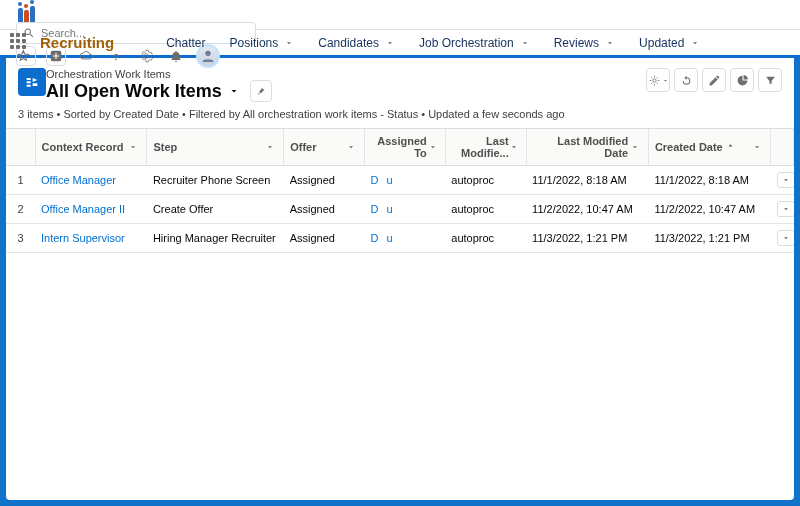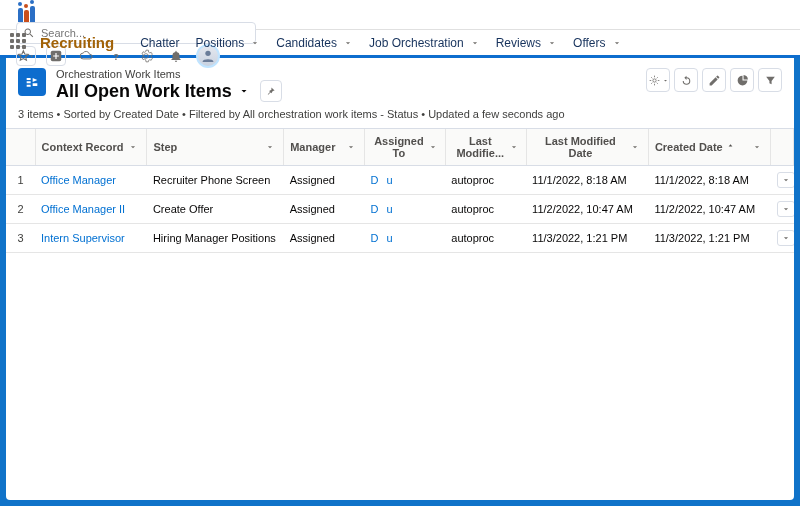--- a/index.html
+++ b/index.html
@@ -22,45 +22,45 @@
   .ga-btn { width: 20px; height: 20px; display:flex; align-items:center; justify-content:center; color:#706e6b; cursor:pointer; border-radius:4px;}
   .ga-btn.boxed { border:1px solid #d8dde6;}
   .ga-btn svg { width:14px; height:14px; fill:#706e6b; }
   .avatar { width: 24px; height: 24px; border-radius: 50%; background: linear-gradient(180deg,#e5e8ef,#c9d2e0); border:2px solid #c0e4ff; display:flex; align-items:center; justify-content:center;}
   .avatar svg { width:16px; height:16px; fill:#6b7d99;}
   
   .app-nav-wrap { background: #fff; border-bottom: 3px solid #0d6dce; height: 28px; display:flex; align-items:center; padding: 0 10px;}
   .launcher { width:20px; height:20px; display:grid; grid-template-columns:repeat(3,4px); grid-template-rows:repeat(3,4px); gap:2px; cursor:pointer; margin-right:10px;}
   .launcher span{background:#706e6b;border-radius:1px;}
   .app-name { font-size: 15px; font-weight: 600; color:#a16207; margin-right: 18px;}
-  .nav-tabs { display:flex; gap: 0;}
+  .nav-tabs { display:flex; gap: 8px; margin-left: 26px;}
   .nav-tab { display:flex; align-items:center; padding: 0 8px; height:28px; font-size:12px; color:#16325c; cursor:pointer; gap:6px;}
   .nav-tab svg{width:10px;height:10px;fill:#706e6b;}
   
   .page-outer { background: linear-gradient(#1073c9,#1073c9); padding: 0 6px 6px; height: calc(506px - 30px - 28px); }
   .page-inner { background: #fff; height: 100%; border-radius: 0 0 4px 4px; display:flex; flex-direction:column; }
   
-  .obj-header { padding: 10px 12px 6px; display:flex; align-items:flex-start; gap:10px;}
+  .obj-header { padding: 10px 12px 6px; display:flex; align-items:flex-start; }
   .obj-icon { width:28px;height:28px; background:#0d6dce; border-radius:4px; display:flex; align-items:center; justify-content:center;}
   .obj-icon svg{width:16px;height:16px;fill:#fff;}
   .obj-titles { display:flex; flex-direction:column;}
   .obj-type { font-size:11px; color:#3e3e3c;}
   .obj-title-row{display:flex;align-items:center;gap:6px;}
   .obj-title { font-size:18px; font-weight:700; color:#080707;}
   .obj-title-row svg.caret{width:12px;height:12px;fill:#080707;}
   .pin-btn{ width:22px;height:22px;border:1px solid #d8dde6;border-radius:4px; display:flex;align-items:center;justify-content:center; cursor:pointer; margin-left:4px;}
   .pin-btn svg{width:11px;height:11px;fill:#706e6b;}
   .header-actions{ margin-left:auto; display:flex; gap:4px;}
   .ha-btn{ width:24px;height:24px; border:1px solid #d8dde6; border-radius:4px; display:flex;align-items:center;justify-content:center;cursor:pointer; background:#fff;}
   .ha-btn svg{width:13px;height:13px;fill:#706e6b;}
   .list-meta { font-size:11px; color:#3e3e3c; padding: 0 12px 8px;}
   
   .tablewrap{ flex:1; overflow:auto; border-top:1px solid #d8dde6;}
   table{border-collapse:collapse;width:100%; table-layout:fixed;}
-  th{ background:#fafaf9; border-bottom:1px solid #d8dde6; border-right:1px solid #e5e5e5; text-align:center; font-size:11px; font-weight:600; color:#514f4d; padding: 6px 6px; position:relative;}
+  th{ background:#fafaf9; border-bottom:1px solid #d8dde6; border-right:1px solid #e5e5e5; text-align:right; font-size:11px; font-weight:600; color:#514f4d; padding: 6px 6px; position:relative;}
   th .col-head{display:flex;align-items:center;justify-content:space-between;}
   th .col-menu{width:14px;height:14px;display:flex;align-items:center;justify-content:center;cursor:pointer;}
   th .col-menu svg{width:10px;height:10px;fill:#706e6b;}
   th .sort-icon svg{width:9px;height:9px;fill:#514f4d;}
   td{ border-bottom:1px solid #e5e5e5; padding: 6px 6px; font-size:11px; color:#080707; white-space:nowrap; overflow:hidden; text-overflow:ellipsis;}
   td.rownum{ text-align:center; color:#3e3e3c; width:24px;}
   td a.link{ color:#0070d2; text-decoration:none; cursor:pointer;text-align:center;}
   td .row-act{width:18px;height:16px;border:1px solid #d8dde6;border-radius:3px;display:flex;align-items:center;justify-content:center;cursor:pointer;margin-left:auto;}
   td .row-act svg{width:10px;height:10px;fill:#706e6b;}
   .assigned-cell{display:flex;gap:8px;}
@@ -169,21 +169,21 @@
           <path d="M7 10l5 5 5-5z"></path>
         </svg>
       </div>
       <div class="nav-tab">
         <span>Reviews</span>
         <svg viewBox="0 0 24 24">
           <path d="M7 10l5 5 5-5z"></path>
         </svg>
       </div>
       <div class="nav-tab">
-        <span>Offers</span>
+        <span>Updated</span>
         <svg viewBox="0 0 24 24">
           <path d="M7 10l5 5 5-5z"></path>
         </svg>
       </div>
     </div>
 </div>
 
 <div class="page-outer">
   <div class="page-inner">
     <div class="obj-header">
@@ -272,21 +272,21 @@
                   <span>Step</span>
                   <span class="col-menu">
                     <svg viewBox="0 0 24 24">
                       <path d="M7 10l5 5 5-5z"></path>
                     </svg>
                   </span>
                 </div>
               </th>
             <th>
                 <div class="col-head">
-                  <span>Manager</span>
+                  <span>Offer</span>
                   <span class="col-menu">
                     <svg viewBox="0 0 24 24">
                       <path d="M7 10l5 5 5-5z"></path>
                     </svg>
                   </span>
                 </div>
               </th>
             <th>
                 <div class="col-head">
                   <span>Assigned To</span>
@@ -373,21 +373,21 @@
                 <div class="row-act">
                   <svg viewBox="0 0 24 24">
                     <path d="M7 10l5 5 5-5z"></path>
                   </svg>
                 </div>
               </td>
             </tr>
             <tr>
               <td class="rownum">3</td>
               <td><a class="link">Intern Supervisor</a></td>
-              <td>Hiring Manager Positions</td>
+              <td>Hiring Manager Recruiter</td>
               <td>Assigned</td>
               <td>
                 <div class="assigned-cell">
                   <span class="p">D</span>
                   <span class="p">u</span>
                 </div>
               </td>
               <td>autoproc</td>
               <td>11/3/2022, 1:21 PM</td>
               <td>11/3/2022, 1:21 PM</td>

